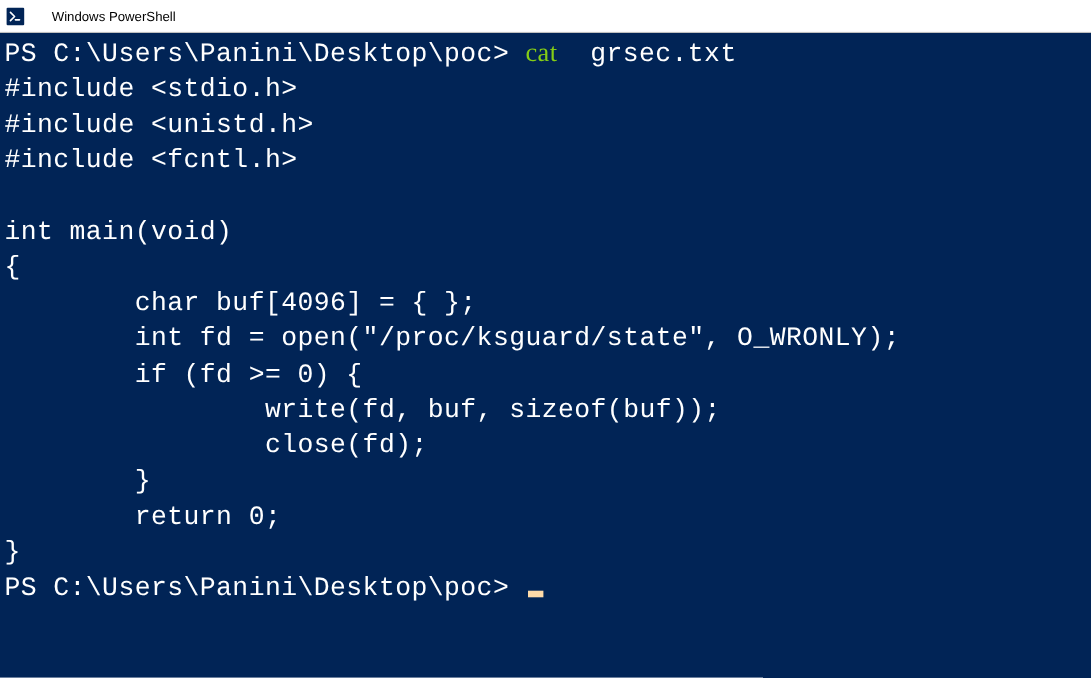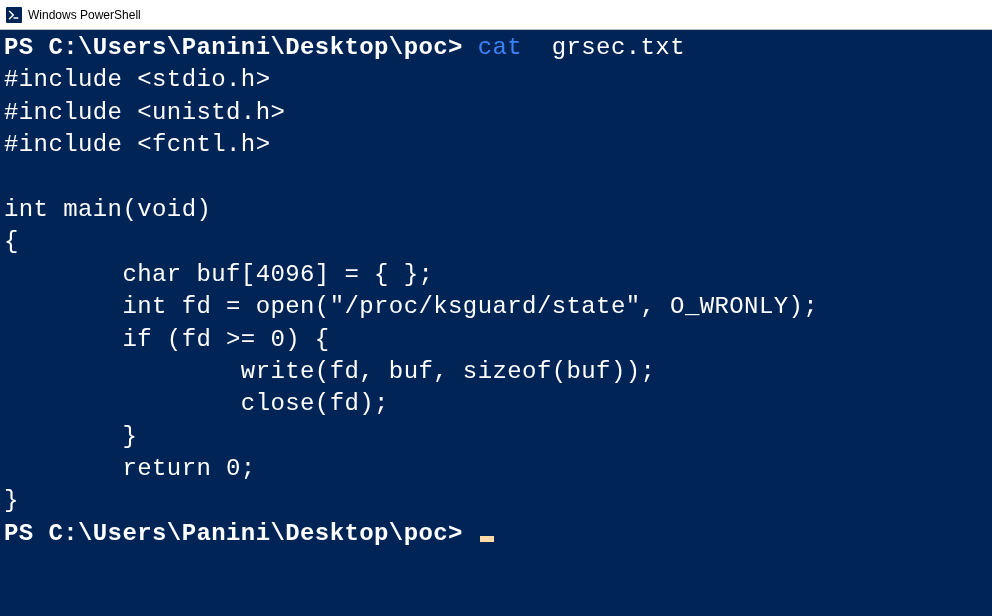--- a/index.html
+++ b/index.html
@@ -33,39 +33,40 @@
       border-radius: 1px;
     }
     .title-icon svg {
       width: 12px;
       height: 12px;
     }
     .title-text {
       font-family: 'Segoe UI', Tahoma, sans-serif;
       font-size: 12px;
       color: #000000;
+      margin-left: 19px;
     }
     .terminal {
       width: 100%;
       height: calc(100% - 30px);
       background: #012456;
       padding: 2px 4px;
       font-size: 24px;
       line-height: 1.35;
       color: #ffffff;
       white-space: pre;
       overflow: hidden;
       letter-spacing: 0.4px;
     }
     .prompt-text {
       color: #ffffff;
-      font-weight: bold;
     }
     .command-text {
-      color: #3b82f6;
+      color: #84cc16;
+      font-family: Liberation Serif, serif;
     }
     .arg-text {
       color: #ffffff;
       margin-top: 29px;
     }
     .output-text {
       color: #ffffff;
     }
     .cursor {
       display: inline-block;

